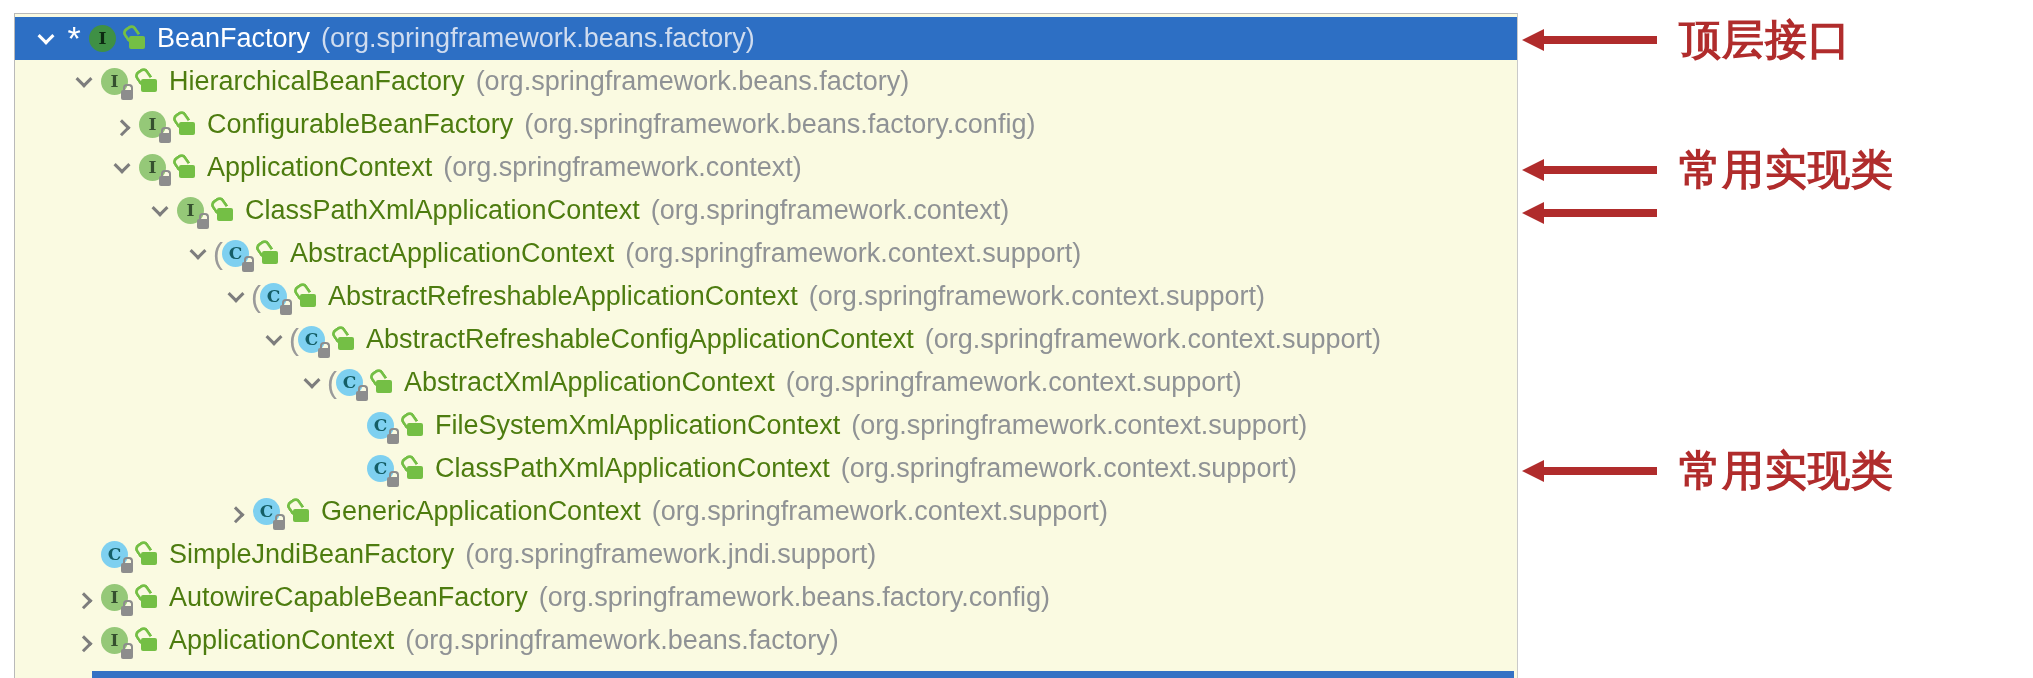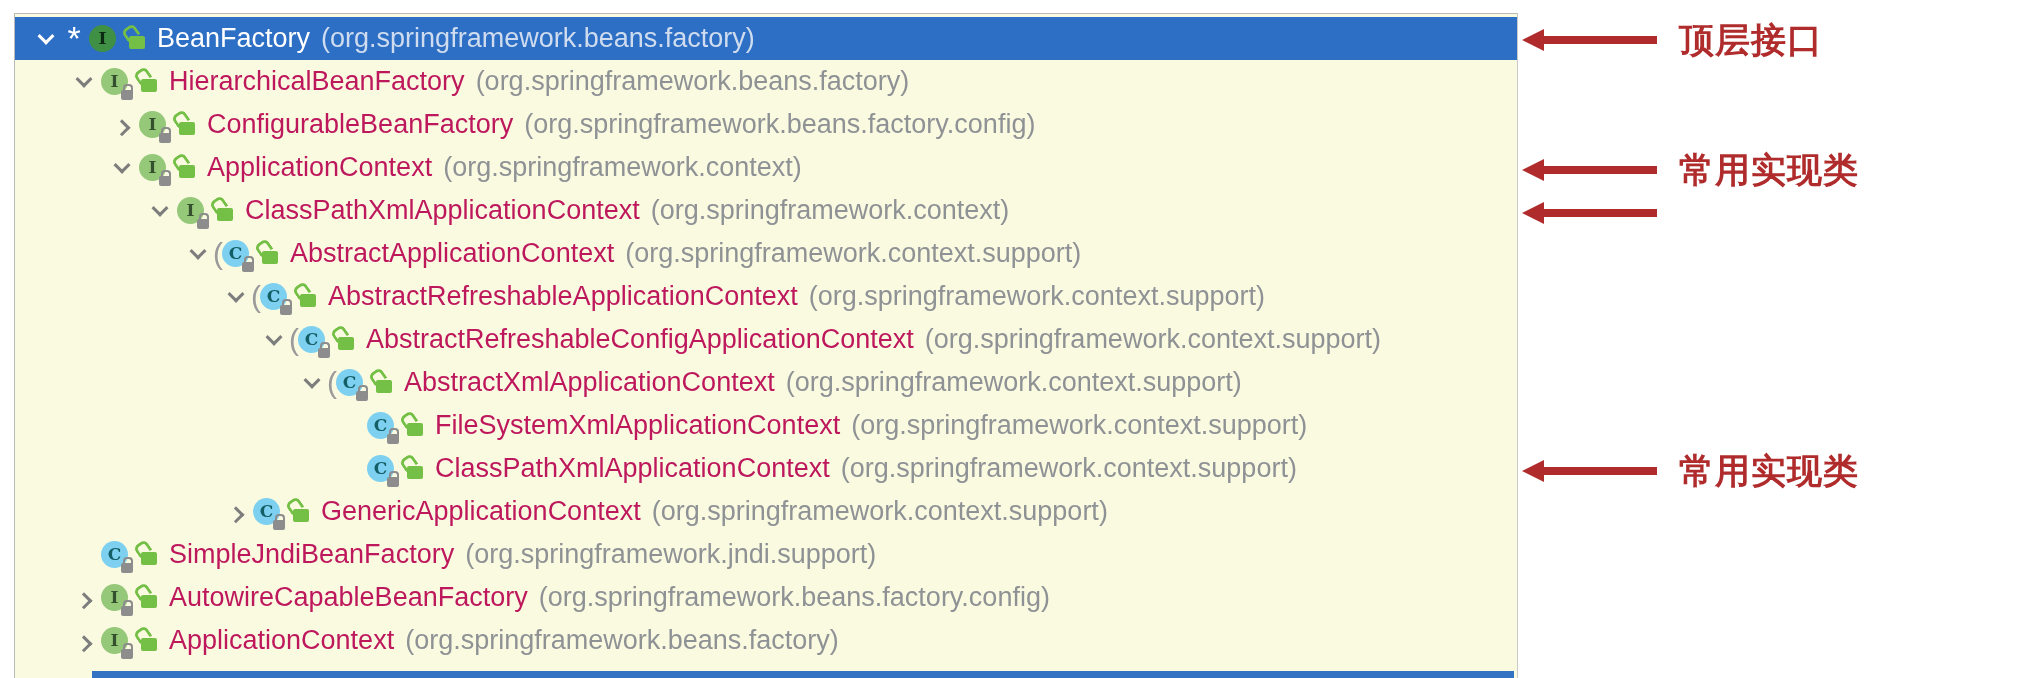--- a/index.html
+++ b/index.html
@@ -50,36 +50,36 @@
               border:2px solid #8d8d8d; border-bottom:none; border-radius:4px 4px 0 0; }
 
   
   .greenlock { position:relative; width:22px; height:26px; margin-right:12px; flex:0 0 22px; }
   .greenlock::after  { content:""; position:absolute; bottom:3px; right:0; width:16px; height:13px;
                        background:#74BF45; border-radius:2px; }
   .greenlock::before { content:""; position:absolute; top:0; left:0; width:9px; height:10px;
                        border:3px solid #74BF45; border-bottom:none; border-radius:6px 6px 0 0;
                        transform:rotate(-35deg); }
 
-  .cls-name { font-size:27px; color:#be185d; margin-right:11px; }
+  .cls-name { font-size:27px; color:#4d7c0f; margin-right:11px; }
   .pkg      { font-size:27px; color:#8f9295; }
   .selected .cls-name { color:#ffffff; }
   .selected .pkg      { color:#cfdcef; }
 
   
   .hscroll { position:absolute; left:77px; top:657px; width:1422px; height:10px;
              background:#3472C4; }
 
   
   .annot { position:absolute; left:1522px; height:44px; display:flex; align-items:center; }
   .annot .arrow { position:relative; width:113px; height:8px; background:#B02C2C; margin-left:22px; }
   .annot .arrow::before { content:""; position:absolute; left:-22px; top:-7px;
                           border-top:11px solid transparent; border-bottom:11px solid transparent;
                           border-right:22px solid #B02C2C; }
-  .annot .txt { margin-left:22px; font-size:35px; color:#B02C2C; font-weight:600; letter-spacing:1px;
+  .annot .txt { margin-left:22px; font-size:42px; color:#B02C2C; font-weight:600; letter-spacing:1px;
                 white-space:nowrap; }
   #annot-0 { top:18px; }
   #annot-1 { top:148px; }
   #annot-2 { top:191px; }
   #annot-3 { top:449px; }
 </style>
 </head>
 <body>
 
 <div class="panel">

